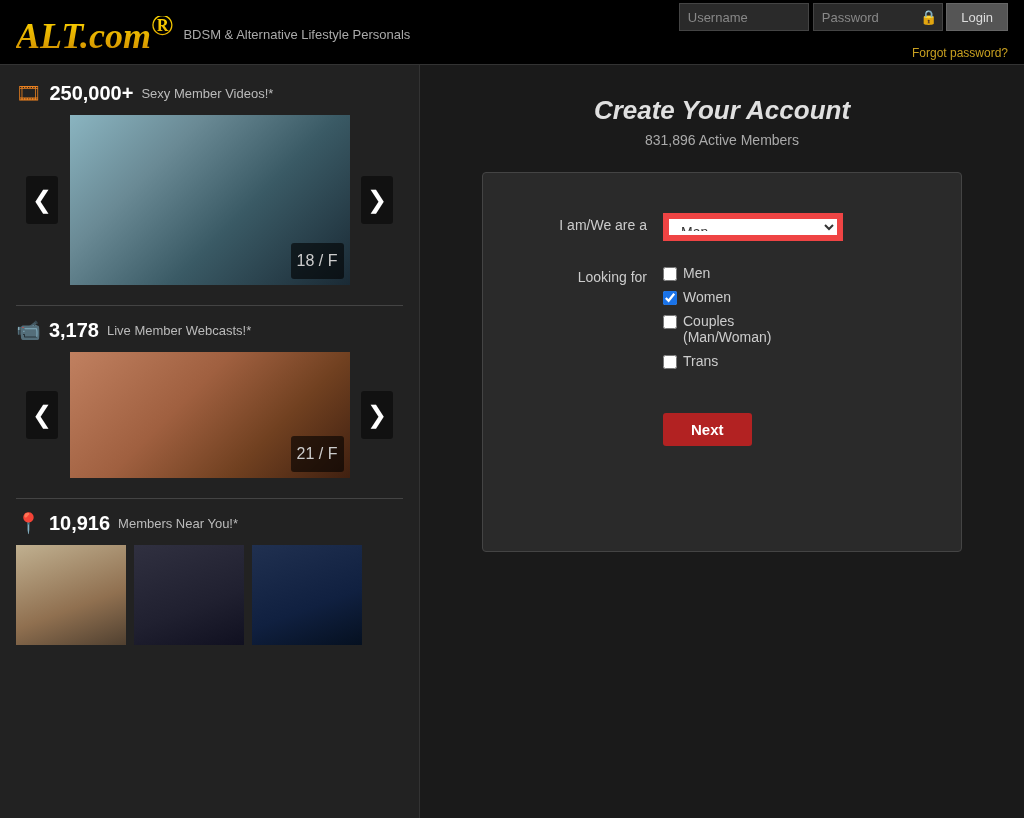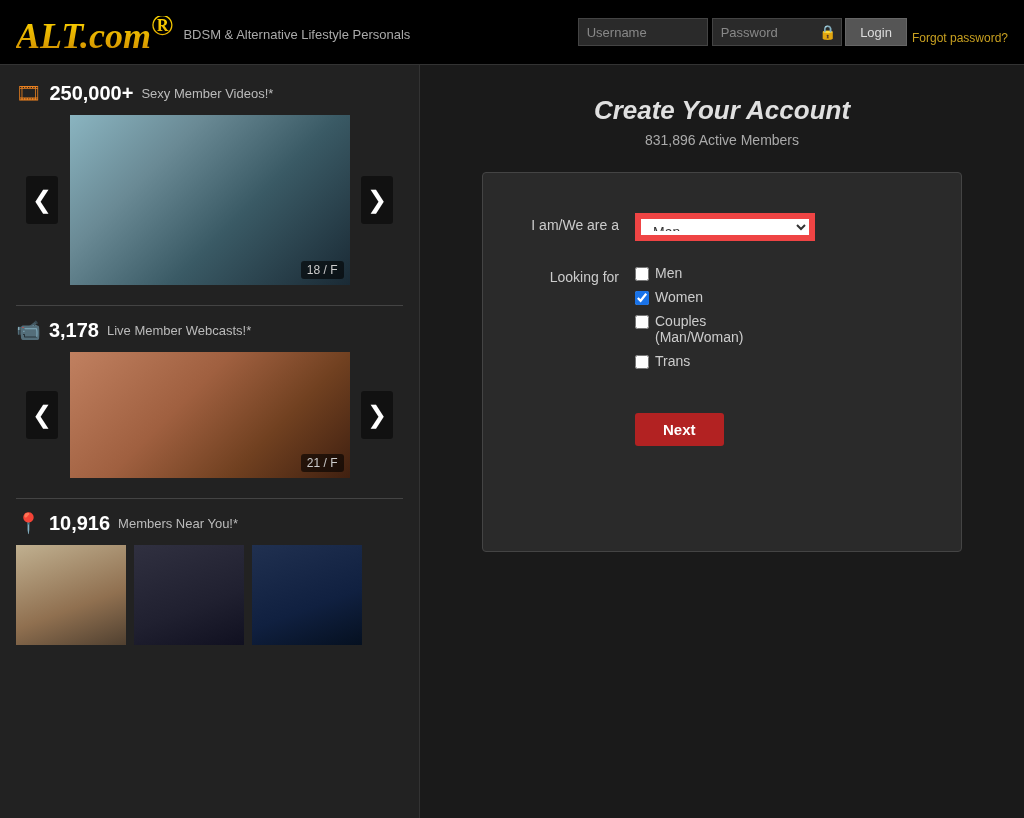--- a/index.html
+++ b/index.html
@@ -35,23 +35,23 @@
       line-height: 1;
       font-family: Georgia, serif;
     }
     #tagline {
       color: #aaa;
       font-size: 13px;
       margin-top: 4px;
     }
     #login-area {
       display: flex;
-      flex-direction: row;
+      flex-direction: column;
       align-items: flex-end;
-      gap: 5px;
+      gap: 12px;
     }
     #login-row {
       display: flex;
       align-items: center;
       gap: 4px;
     }
     #username-input, #password-input {
       background: #2a2a2a;
       border: 1px solid #444;
       color: #ccc;
@@ -132,22 +132,22 @@
       margin: 0 auto;
       overflow: hidden;
       position: relative;
     }
     .carousel-badge {
       position: absolute;
       bottom: 6px;
       right: 6px;
       background: rgba(0,0,0,0.6);
       color: #ccc;
-      font-size: 12px;
-      padding: 2px 6px;
+      font-size: 16px;
+      padding: 9px 6px;
       border-radius: 3px;
     }
     .carousel-arrow {
       position: absolute;
       top: 50%;
       transform: translateY(-50%);
       background: rgba(0,0,0,0.5);
       color: #fff;
       font-size: 24px;
       width: 32px;
@@ -211,21 +211,21 @@
     #active-members-text {
       color: #aaa;
       font-size: 14px;
       margin-bottom: 24px;
     }
 
     #registration-box {
       background: #2a2a2a;
       border: 1px solid #444;
       border-radius: 4px;
-      padding: 40px 32px;
+      padding: 40px 60px;
       width: 480px;
       min-height: 380px;
     }
 
     .form-row {
       display: flex;
       align-items: flex-start;
       margin-bottom: 24px;
     }
     .form-label {

